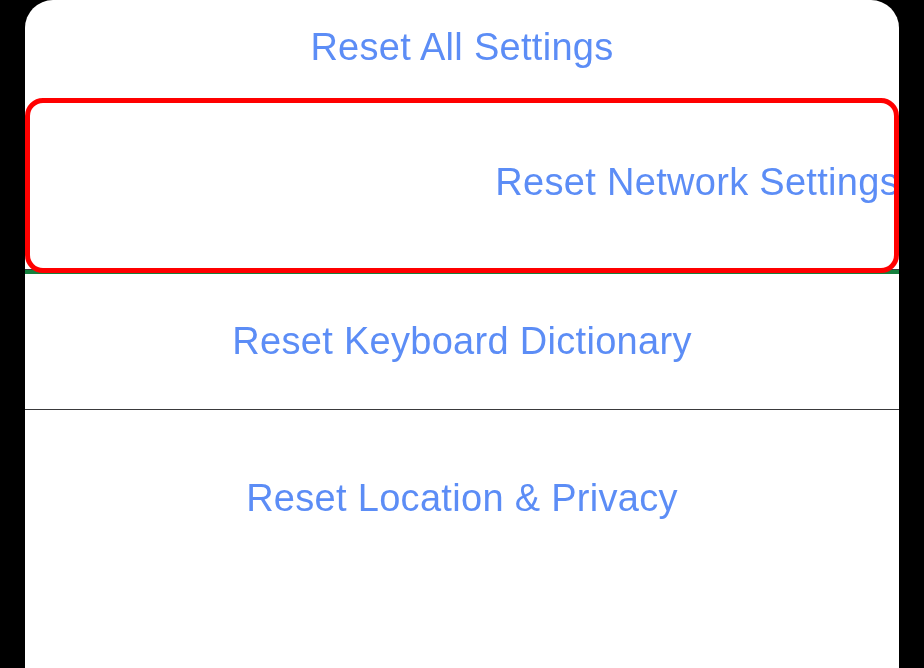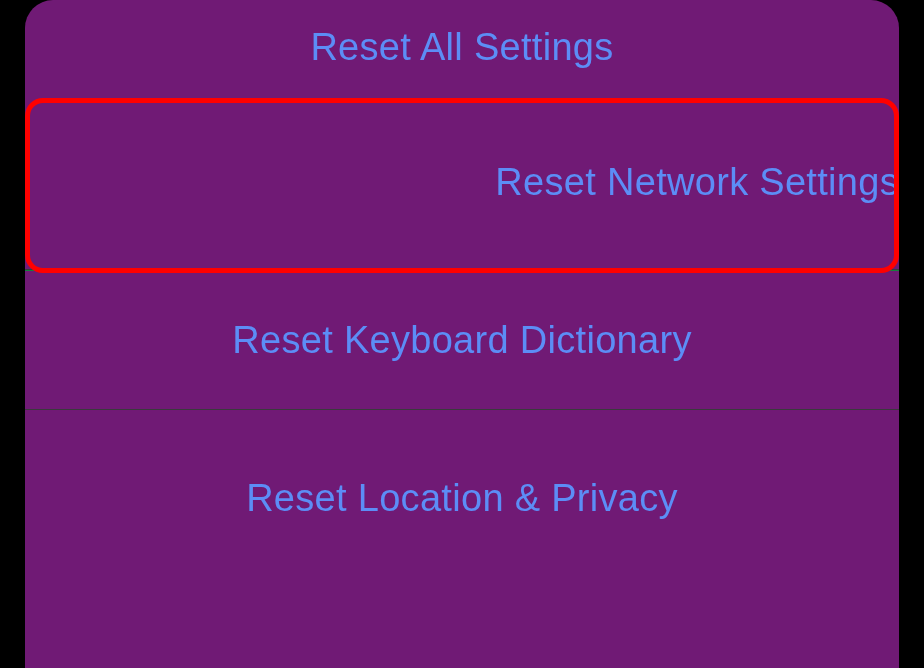--- a/index.html
+++ b/index.html
@@ -19,21 +19,21 @@
       height: 100%;
       background: #000;
       position: relative;
     }
     .menu-container {
       position: absolute;
       top: 0;
       left: 25px;
       right: 25px;
       height: 100%;
-      background: #701a75;
+      background: #ffffff;
       display: flex;
       flex-direction: column;
       border-top-left-radius: 28px;
       border-top-right-radius: 28px;
     }
     .menu-item {
       flex: 0 0 auto;
       display: flex;
       align-items: center;
       justify-content: center;
@@ -50,21 +50,21 @@
     .item-0 {
       height: 95px;
       border-bottom: none;
     }
     .item-1 {
       height: 175px;
       justify-content: flex-end;
     }
     .item-2 {
       height: 140px;
-      border-top: 1px solid #15803d;
+      border-top: 4px solid #15803d;
     }
     .item-3 {
       height: 140px;
     }
     .item-4 {
       height: 118px;
       padding-bottom: 8px;
       align-items: flex-end;
     }
     .highlight-box {

